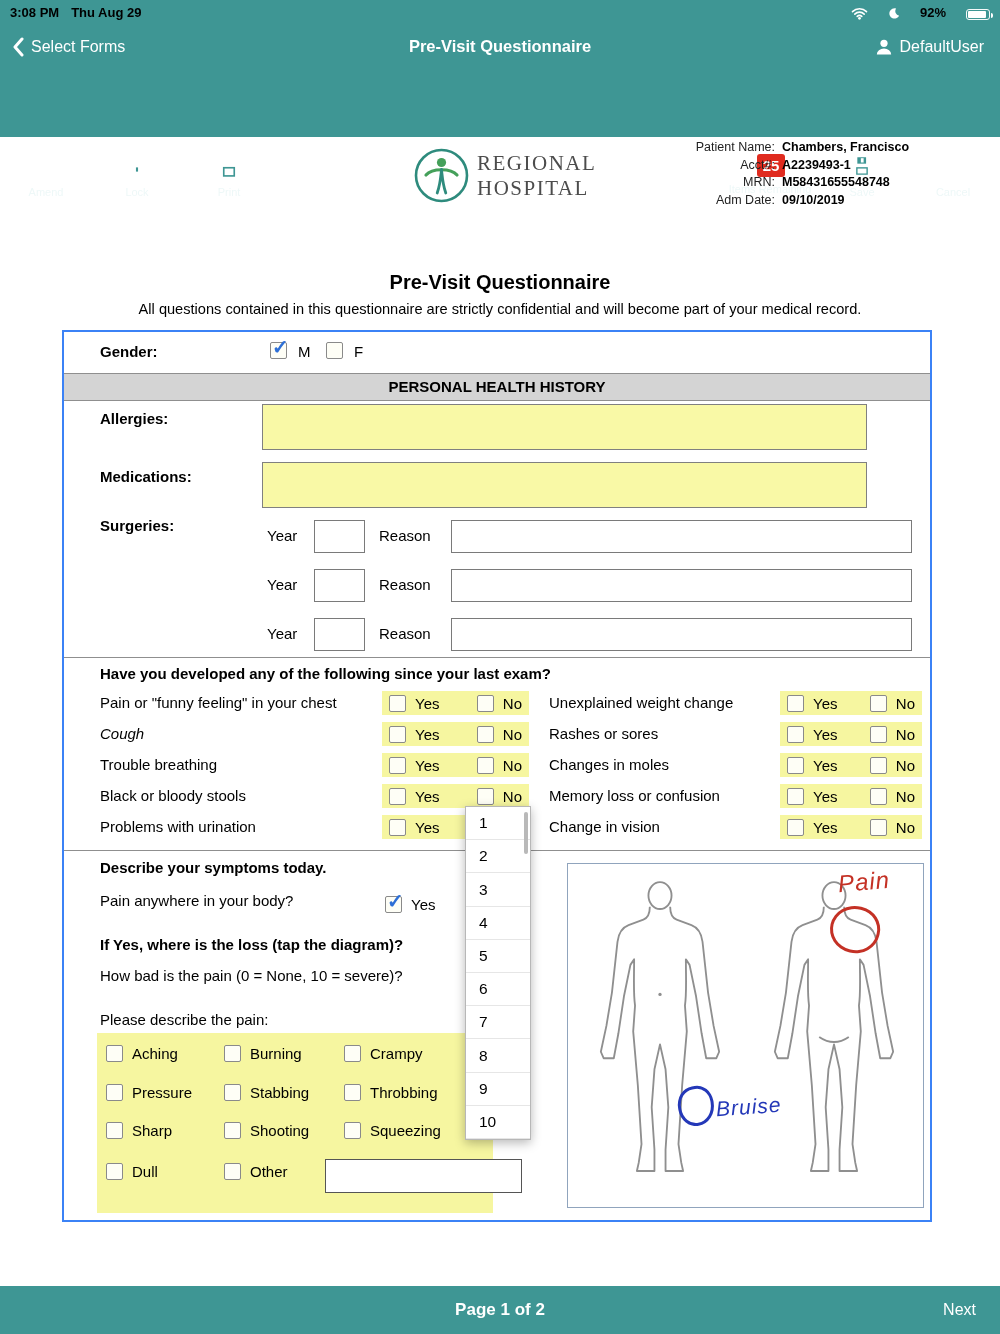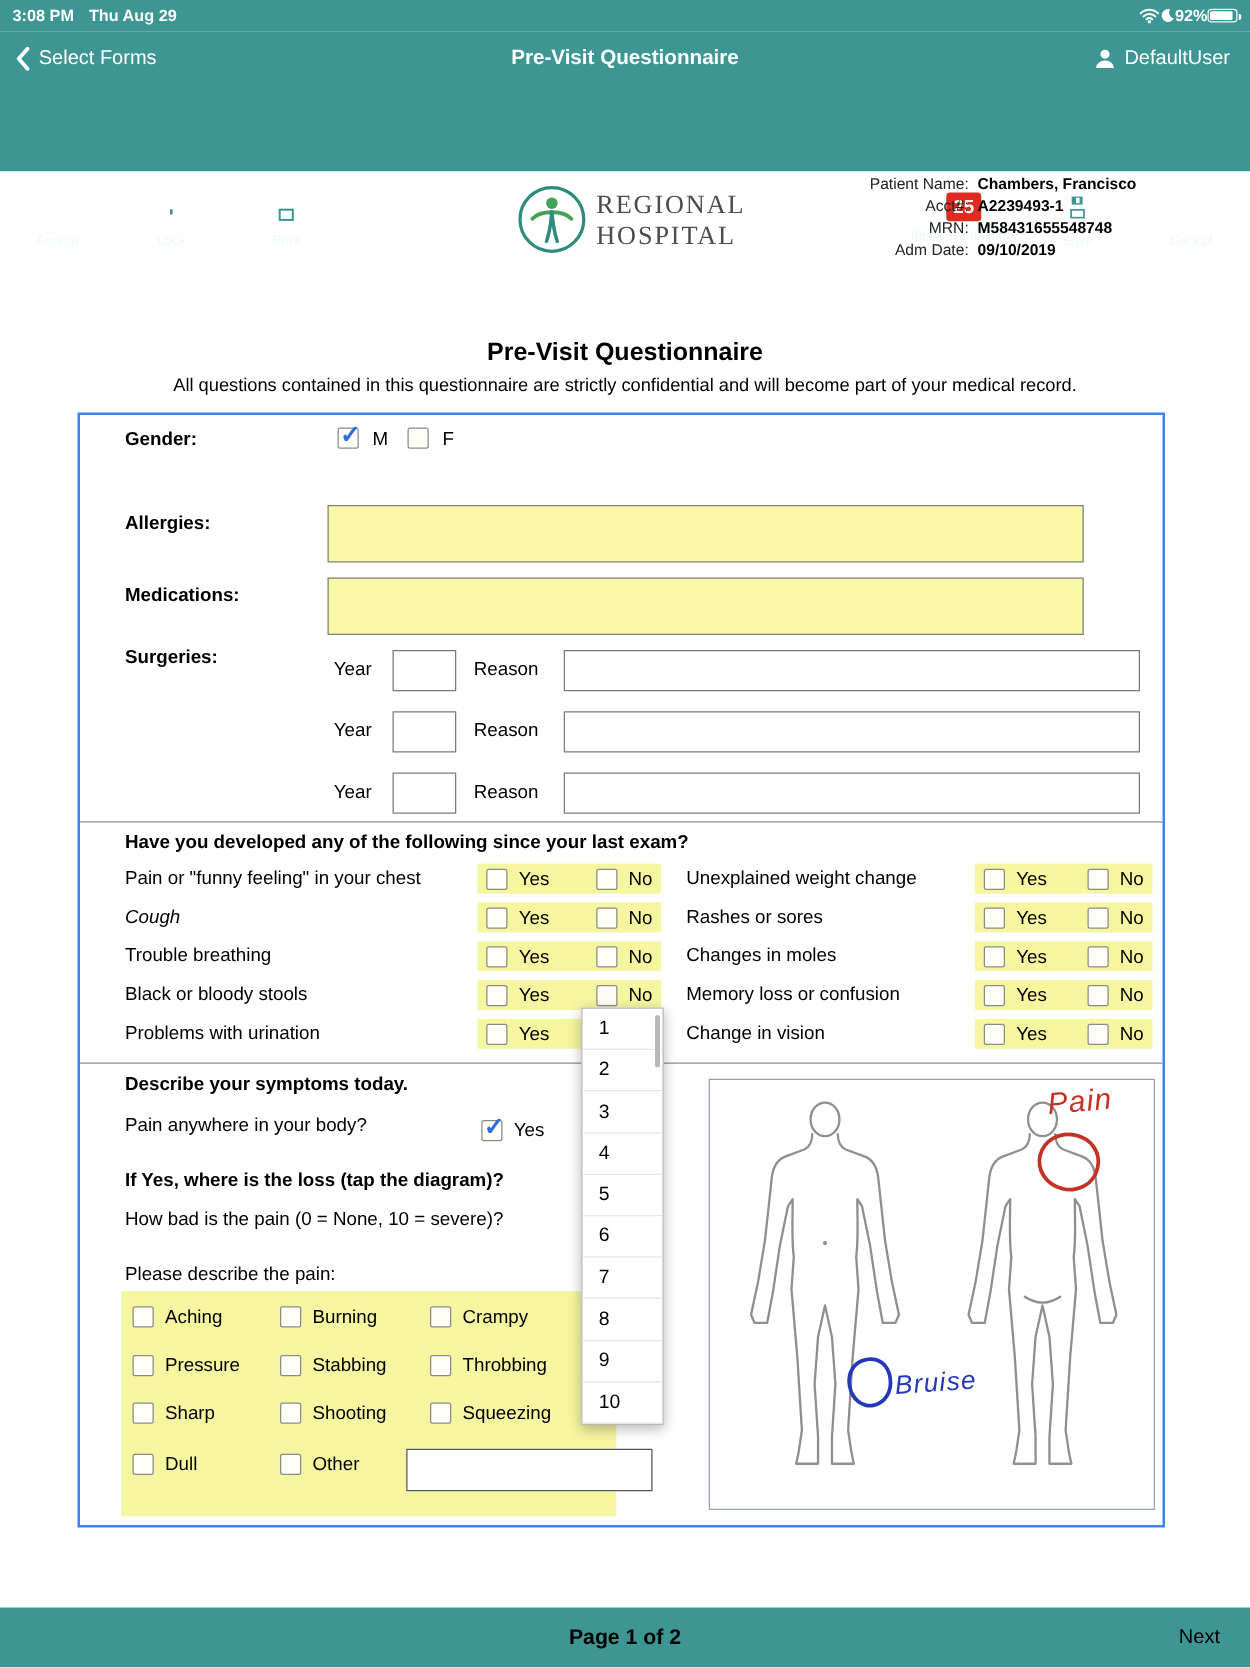--- a/index.html
+++ b/index.html
@@ -2,25 +2,25 @@
 <html><head>
 <meta charset="utf-8">
 <style>
   * { margin:0; padding:0; box-sizing:border-box; }
   html,body { width:1000px; height:1334px; }
   body { font-family:"Liberation Sans",sans-serif; background:#fff; color:#000; position:relative; }
   .screen { position:absolute; left:0; top:0; width:1000px; height:1334px; overflow:hidden; background:#fff; }
   .teal { background:#3e9694; }
 
   
-  .statusbar { position:absolute; left:0; top:0; right:0; height:25px; color:#ffffff;
+  .statusbar { position:absolute; left:0; top:0; right:0; height:25px; color:#000000;
     display:flex; justify-content:space-between; align-items:center; padding:0 10px;
     font-size:13px; font-weight:bold; }
   .status-left { display:flex; gap:12px; }
-  .status-right { display:flex; align-items:center; gap:0; }
+  .status-right { display:flex; align-items:flex-end; gap:20px; }
   .batt { width:24px; height:11px; border:1px solid rgba(255,255,255,.95); border-radius:3px; position:relative; }
   .batt i { position:absolute; left:1px; top:1px; bottom:1px; width:18px; background:#fff; border-radius:1px; }
   .batt:after { content:""; position:absolute; right:-4px; top:3px; width:2.5px; height:5px; background:#fff; border-radius:0 2px 2px 0; }
 
   
   .navbar { position:absolute; left:0; top:25px; right:0; height:43px; color:#fff; }
   .nav-back { position:absolute; left:12px; top:0; height:43px; display:flex; align-items:center; gap:7px; font-size:16px; cursor:pointer; }
   .nav-title { position:absolute; left:200px; right:200px; top:0; height:43px; text-align:center; line-height:43px; font-size:16.5px; font-weight:bold; }
   .nav-user { position:absolute; right:16px; top:0; height:43px; display:flex; align-items:center; gap:7px; font-size:16px; cursor:pointer; }
 
@@ -84,21 +84,21 @@
 
   
   .diagram { position:absolute; left:503px; top:12px; width:357px; height:345px; border:1px solid #90a4bd; background:#fff; cursor:pointer; }
   .fig { position:absolute; top:14px; }
   .ann-red { position:absolute; color:#c43125; font-style:italic; font-size:24px; transform:rotate(-5deg); letter-spacing:1px; }
   .circle-red { position:absolute; border:3px solid #c43125; border-radius:52% 48% 50% 50%; transform:rotate(14deg); }
   .ann-blue { position:absolute; color:#2438b8; font-style:italic; font-size:21px; transform:rotate(-4deg); letter-spacing:1px; }
   .circle-blue { position:absolute; border:3px solid #2438b8; border-radius:50% 46% 54% 50%; transform:rotate(-10deg); }
 
   
-  .footer { position:absolute; left:0; top:1286px; right:0; height:48px; color:#000000; }
+  .footer { position:absolute; left:0; top:1286px; right:0; height:48px; color:#ffffff; }
   .page-ind { position:absolute; left:0; right:0; text-align:center; line-height:48px; font-size:17px; font-weight:bold; }
   .next-btn { position:absolute; right:24px; line-height:48px; font-size:16px; cursor:pointer; }
 </style>
 </head>
 <body>
 
 <div class="screen">
 
   <div class="statusbar teal">
     <div class="status-left">
@@ -221,20 +221,21 @@
   <div class="formbox">
 
     <span class="blabel" style="left:36px; top:11px;">Gender:</span>
     <span class="cb" style="position:absolute; left:206px; top:10px;">
         <b class="tick">✓</b>
       </span>
     <span class="txt" style="left:234px; top:11px;">M</span>
     <span class="cb" style="position:absolute; left:262px; top:10px;"></span>
     <span class="txt" style="left:290px; top:11px;">F</span>
 
+    <div class="gray-band">PERSONAL HEALTH HISTORY</div>
 
     <span class="blabel" style="left:36px; top:78px;">Allergies:</span>
     <input class="field" style="left: 198px; top: 72px; width: 605px; height: 46px;" readonly="">
 
     <span class="blabel" style="left:36px; top:136px;">Medications:</span>
     <input class="field" style="left: 198px; top: 130px; width: 605px; height: 46px;" readonly="">
 
     <span class="blabel" style="left:36px; top:185px;">Surgeries:</span>
 
     <span class="txt" style="left:203px; top:195px;">Year</span>

